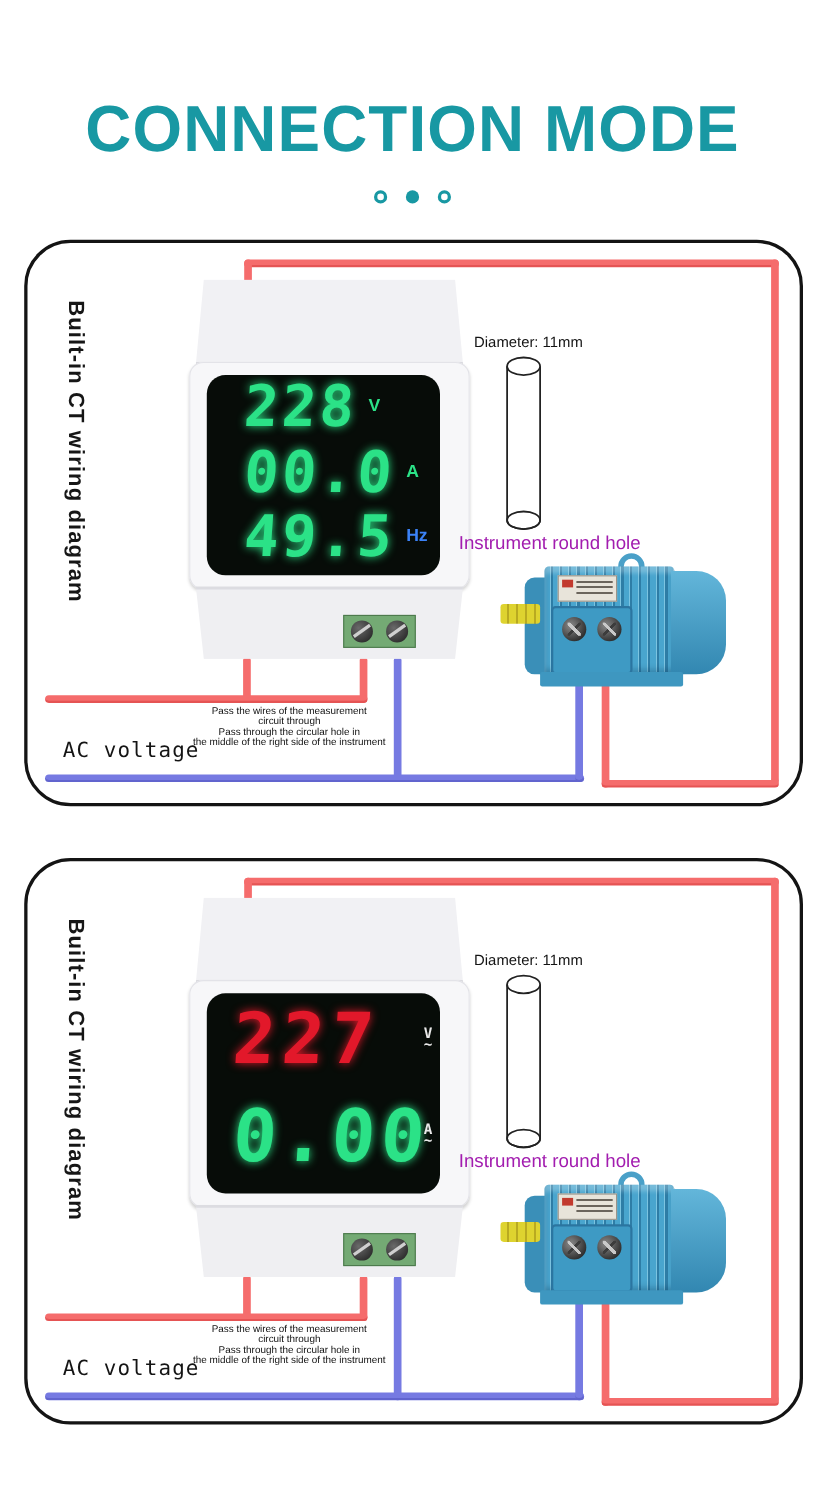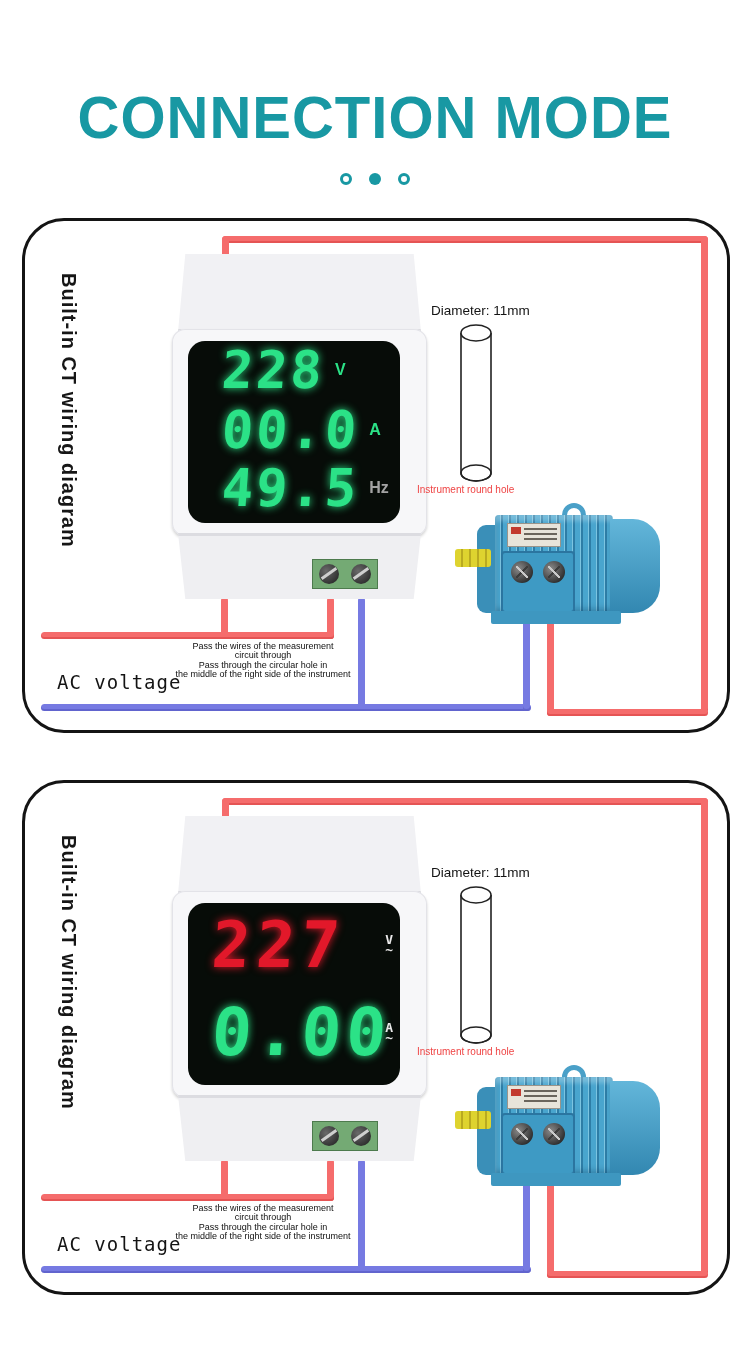--- a/index.html
+++ b/index.html
@@ -82,21 +82,21 @@
   .terminal{
     position:absolute;left:140px;top:305px;width:66px;height:30px;
     background:var(--terminal-green);border:1px solid #4d7a4d;box-sizing:border-box;
     display:flex;align-items:center;justify-content:space-around;
   }
   .screw{width:20px;height:20px;border-radius:50%;background:radial-gradient(circle at 35% 35%,#6a6a6a,#1c1c1c);position:relative;overflow:hidden;}
   .screw::after{content:"";position:absolute;left:1px;top:8px;width:18px;height:3px;background:#cfcfcf;transform:rotate(-35deg);}
   
   .dim-label{left:406px;top:82px;font-size:13.5px;color:#141414;}
   .cyl{left:433px;top:102px;}
-  .hole-label{left:392px;top:263px;font-size:10px;color:#ef4444;}
+  .hole-label{left:392px;top:263px;font-size:17px;color:#a21caf;}
   .note{
     left:78px;top:421px;width:320px;text-align:center;
     font-size:9px;line-height:1.05;color:#101010;font-family:"Liberation Sans",sans-serif;
   }
   .ac-label{
     left:32px;top:450px;font-family:"DejaVu Sans Mono",monospace;
     font-size:19px;letter-spacing:1px;color:#141414;
   }
   
   .motor{left:430px;top:282px;width:207px;height:128px;}
@@ -162,21 +162,21 @@
       <div class="drow drow1">
         <span class="digits" style="color: rgb(43, 226, 135);">228</span>
         <span class="unit" style="color: rgb(43, 226, 135);">V</span>
       </div>
       <div class="drow drow2">
         <span class="digits" style="color: rgb(43, 226, 135);">00.0</span>
         <span class="unit" style="color: rgb(43, 226, 135);">A</span>
       </div>
       <div class="drow drow3">
         <span class="digits" style="color: rgb(43, 226, 135);">49.5</span>
-        <span class="unit" style="color: #a3a3a3;">Hz</span>
+        <span class="unit" style="color: #3b82f6;">Hz</span>
       </div>
     </div>
     <div class="cap-bottom"></div>
     <div class="terminal">
       <div class="screw"></div>
       <div class="screw"></div>
     </div>
   </div>
 
   <div class="abs dim-label">Diameter: 11mm</div>

